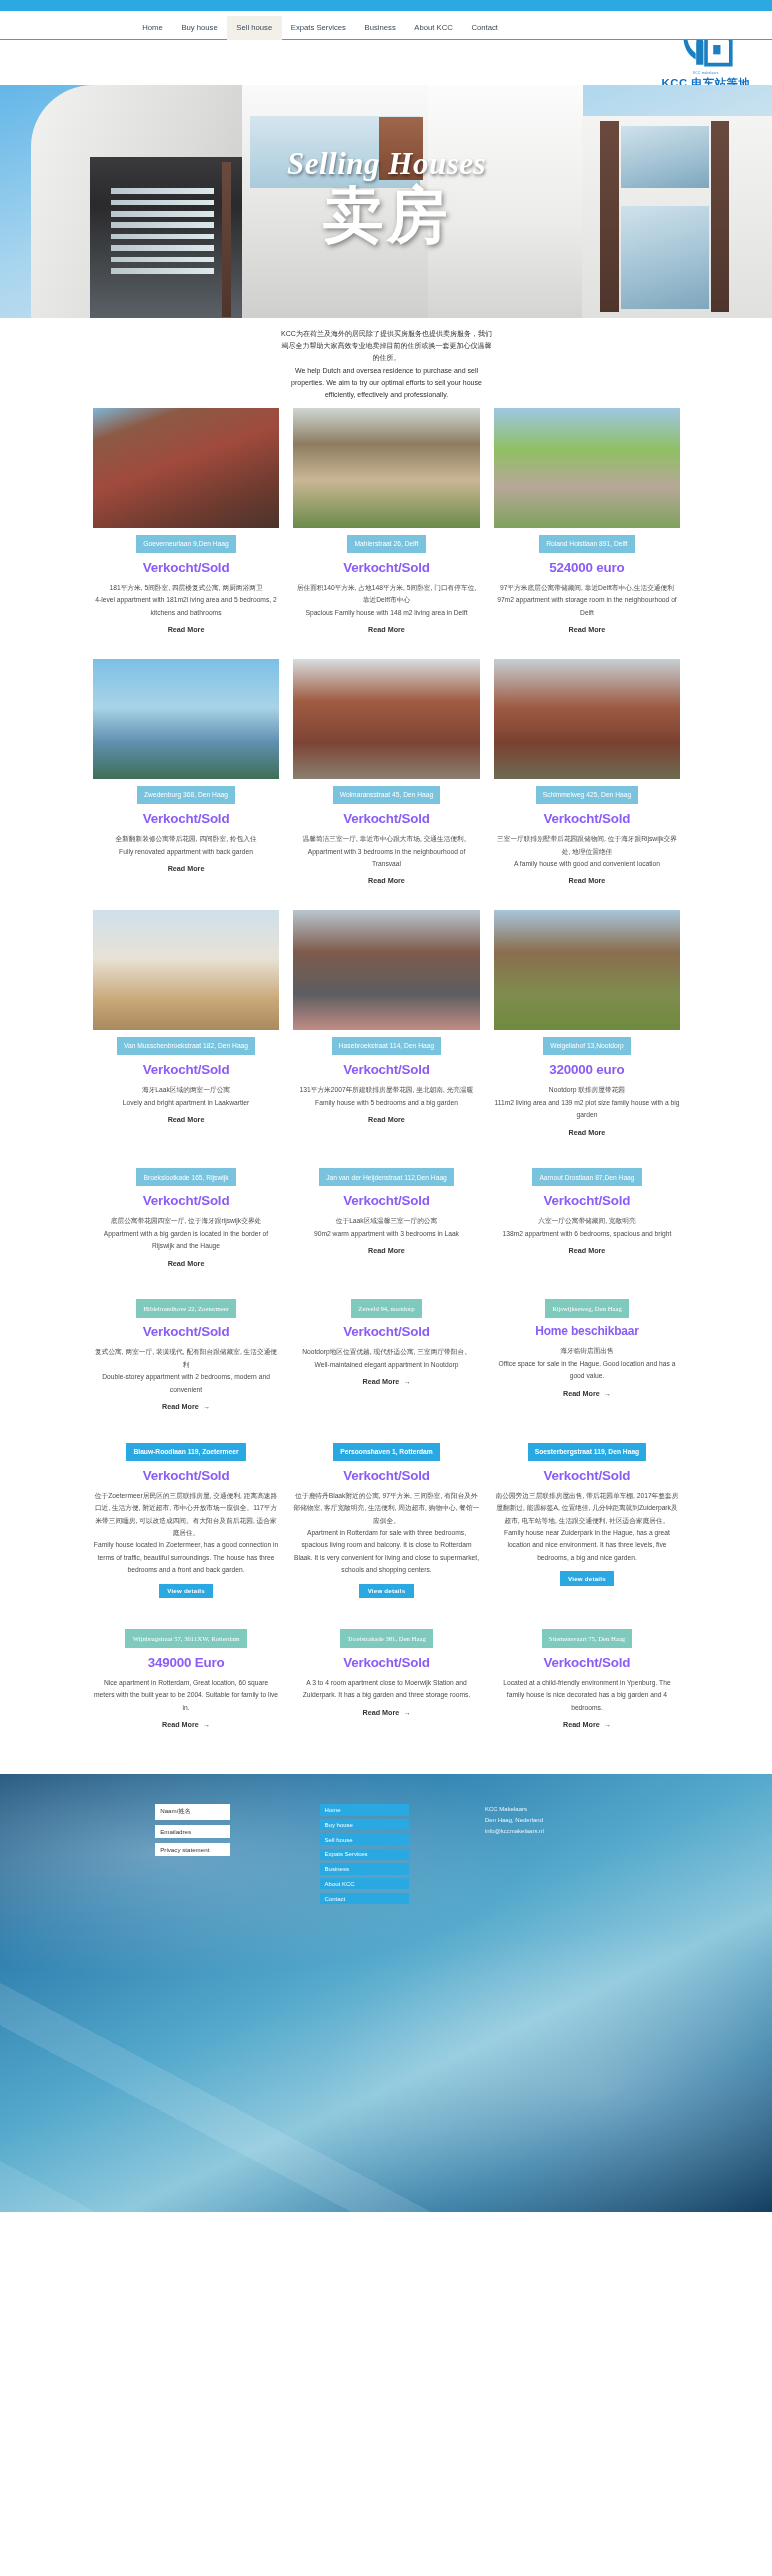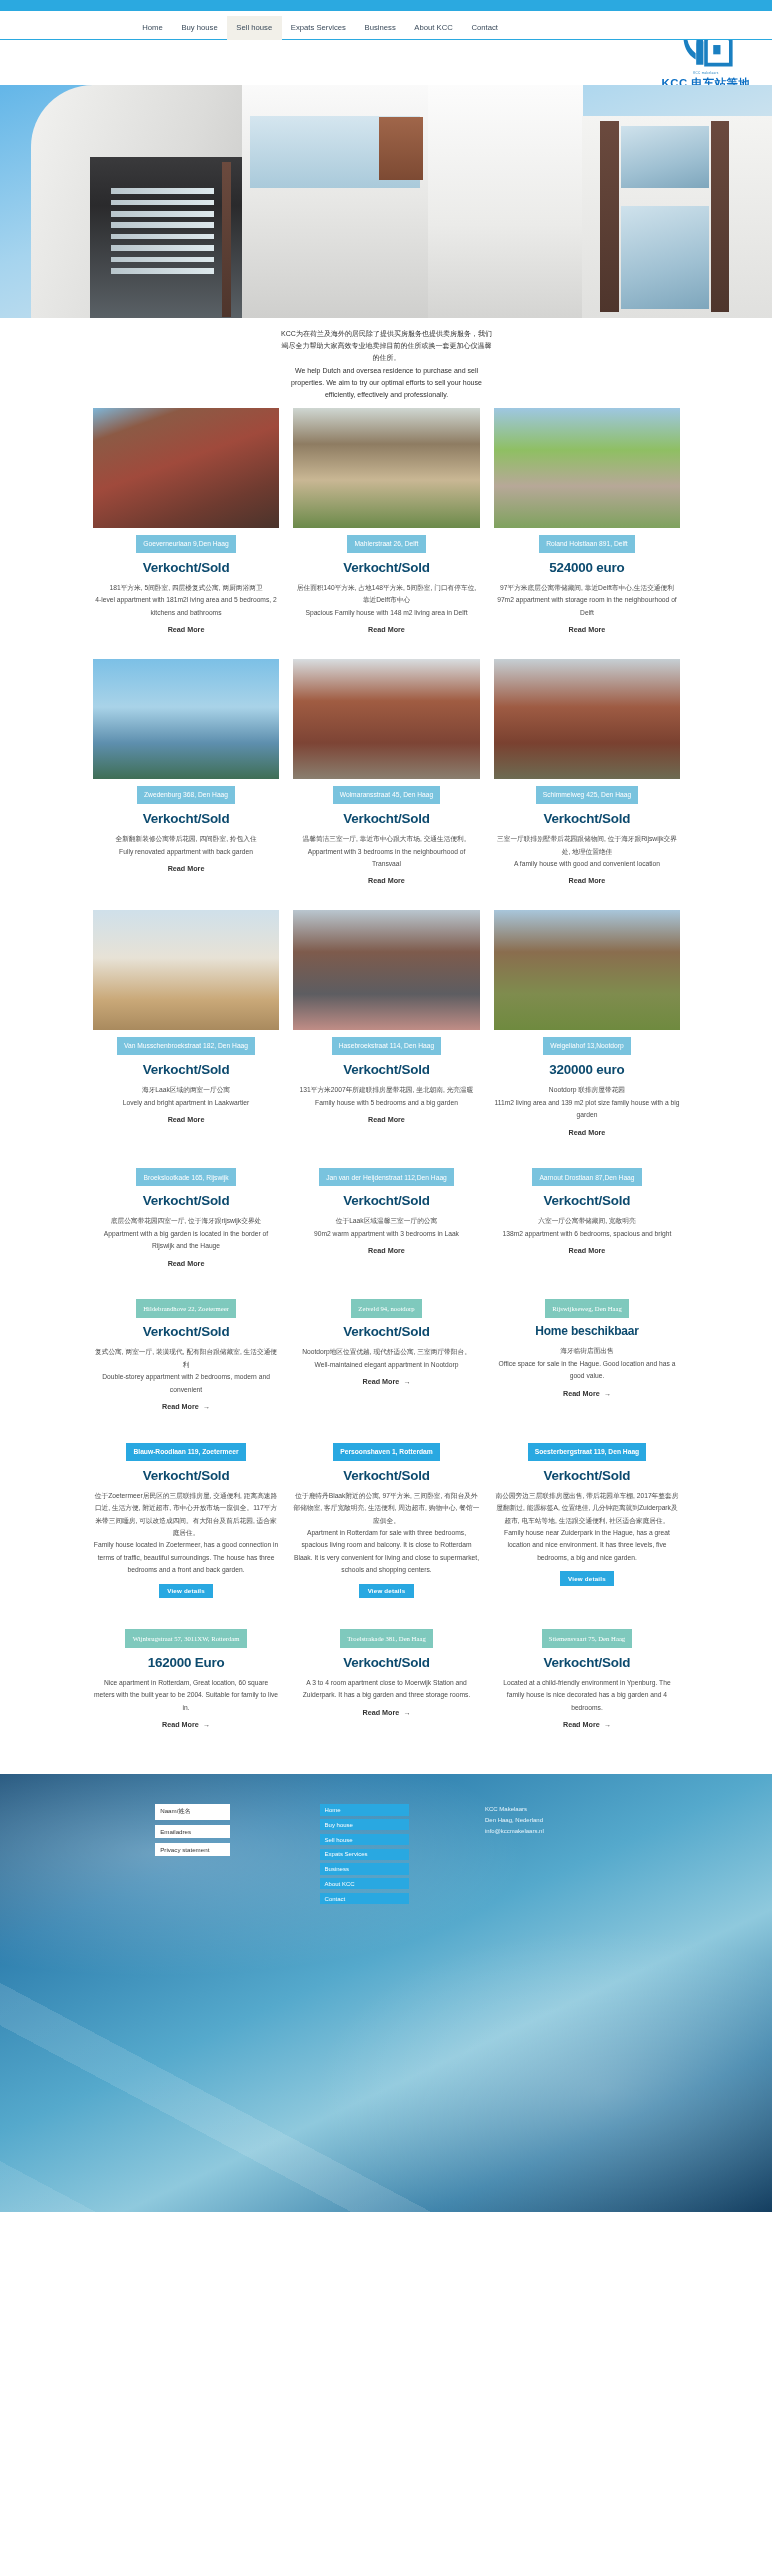--- a/index.html
+++ b/index.html
@@ -173,21 +173,21 @@
     display:inline-block;
     color:#ffffff; font-size: 6.7px; line-height: 9.3px;
     padding: 4.6px 7.2px; margin: 6.7px auto 0 auto;
     white-space: nowrap;
   }
   .addr-bar.blue-soft { background:#79c3de; }
   .addr-bar.blue-strong { background:#29a8e1; font-weight:bold; }
   .addr-bar.mint { background:#7fc9bd; font-family:"Liberation Serif", serif; }
 
   .price {
-    font-size: 13.4px; font-weight: bold; color:#0c4a6e; margin-top: 6.7px;
+    font-size: 13.4px; font-weight: bold; color:#8b5cf6; margin-top: 6.7px;
     letter-spacing: -0.2px;
   }
   .price.small { font-size: 12px; }
   .desc { margin-top: 7.2px; font-size: 6.7px; line-height: 1.85; color:#4a4a4a; }
   .desc .cn { display:block; }
   .desc .en { display:block; }
   .read-more {
     display:inline-block; margin-top: 6.2px; font-size: 7.2px; color:#333;
     cursor:pointer;
     font-weight:bold;
@@ -282,20 +282,24 @@
     <div class="b2glass"></div>
     <div class="b2wood"></div>
     <div class="b3"></div>
     <div class="b4"></div>
     <div class="brick" style="left:600px;top:36px;width:18.5px;height:191px;"></div>
     <div class="brick" style="left:711px;top:36px;width:17.5px;height:191px;"></div>
     <div class="win" style="left:621px;top:41px;width:88px;height:62px;"></div>
     <div class="win" style="left:621px;top:121px;width:88px;height:103px;"></div>
     <div class="brick" style="left:222px;top:77px;width:9.3px;height:155px;"></div>
   </div>
+  <div class="hero-titles">
+    <div class="hero-script">Selling Houses</div>
+    <div class="hero-cn">卖房</div>
+  </div>
 </section>
 
 <section class="intro">
   <div class="intro-inner">
     <p class="cn">KCC为在荷兰及海外的居民除了提供买房服务也提供卖房服务，我们竭尽全力帮助大家高效专业地卖掉目前的住所或换一套更加心仪温馨的住所。</p>
     <p class="en">We help Dutch and oversea residence to purchase and sell properties. We aim to try our optimal efforts to sell your house efficiently, effectively and professionally.</p>
   </div>
 </section>
 
 <main class="grid-wrap" id="grid">
@@ -401,21 +405,21 @@
           <span class="cn">位于鹿特丹Blaak附近的公寓, 97平方米, 三间卧室, 有阳台及外部储物室, 客厅宽敞明亮, 生活便利, 周边超市, 购物中心, 餐馆一应俱全。</span>
           <span class="en">Apartment in Rotterdam for sale with three bedrooms, spacious living room and balcony. It is close to Rotterdam Blaak. It is very convenient for living and close to supermarket, schools and shopping centers.</span>
         </div><div class="view-details">View details</div></div>
       <div class="card"><div class="addr-bar blue-strong">Soesterbergstraat 119, Den Haag</div><div class="price">Verkocht/Sold</div><div class="desc">
           <span class="cn">南公园旁边三层联排房屋出售, 带后花园单车棚, 2017年整套房屋翻新过, 能源标签A, 位置绝佳, 几分钟距离就到Zuiderpark及超市, 电车站等地, 生活跟交通便利, 社区适合家庭居住。</span>
           <span class="en">Family house near Zuiderpark in the Hague, has a great location and nice environment. It has three levels, five bedrooms, a big and nice garden.</span>
         </div><div class="view-details">View details</div></div>
     </div>
     <div class="row-gap"></div>
     <div class="row">
-      <div class="card"><div class="addr-bar mint">Wijnbrugstraat 57, 3011XW, Rotterdam</div><div class="price">162000 Euro</div><div class="desc">
+      <div class="card"><div class="addr-bar mint">Wijnbrugstraat 57, 3011XW, Rotterdam</div><div class="price">349000 Euro</div><div class="desc">
           <span class="en">Nice apartment in Rotterdam, Great location, 60 square meters with the built year to be 2004. Suitable for family to live in.</span>
         </div><div class="read-more"><span>Read More</span><span class="arrow">→</span></div></div>
       <div class="card"><div class="addr-bar mint">Troelstrakade 381, Den Haag</div><div class="price">Verkocht/Sold</div><div class="desc">
           <span class="en">A 3 to 4 room apartment close to Moerwijk Station and Zuiderpark. It has a big garden and three storage rooms.</span>
         </div><div class="read-more"><span>Read More</span><span class="arrow">→</span></div></div>
       <div class="card"><div class="addr-bar mint">Stiemensvaart 75, Den Haag</div><div class="price">Verkocht/Sold</div><div class="desc">
           <span class="en">Located at a child-friendly environment in Ypenburg. The family house is nice decorated has a big garden and 4 bedrooms.</span>
         </div><div class="read-more"><span>Read More</span><span class="arrow">→</span></div></div>
     </div>
     <div class="row-gap"></div>

